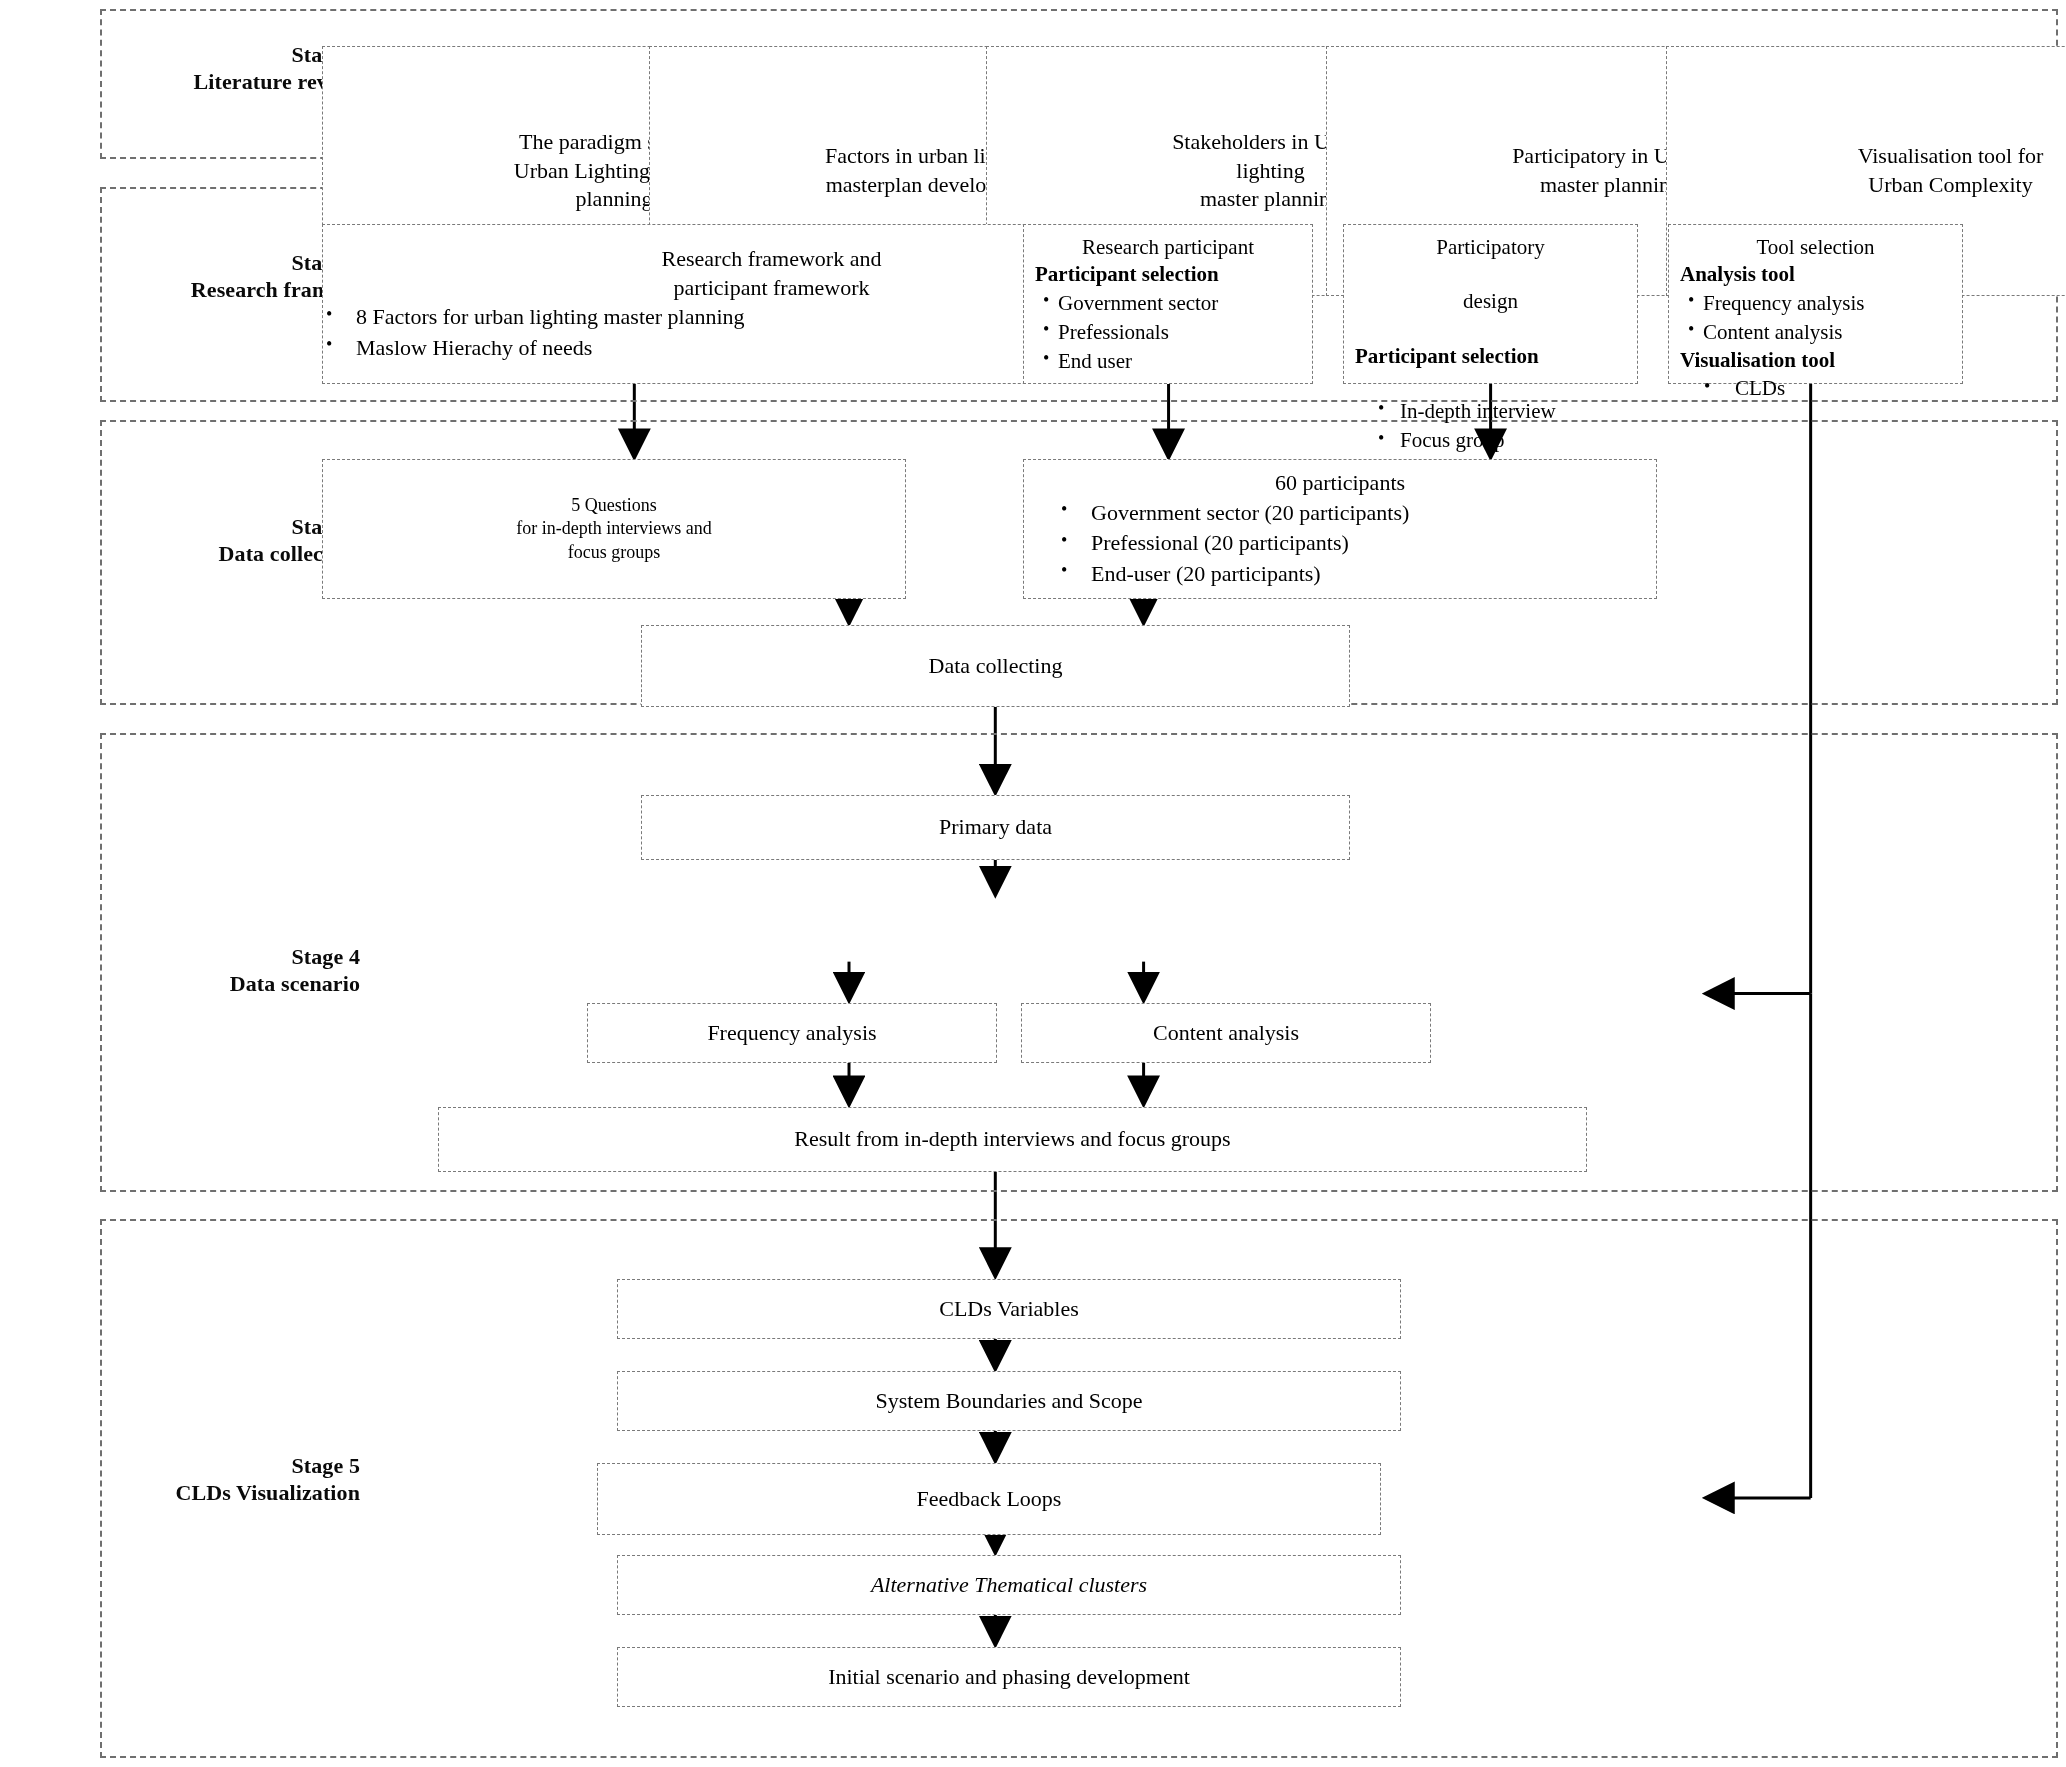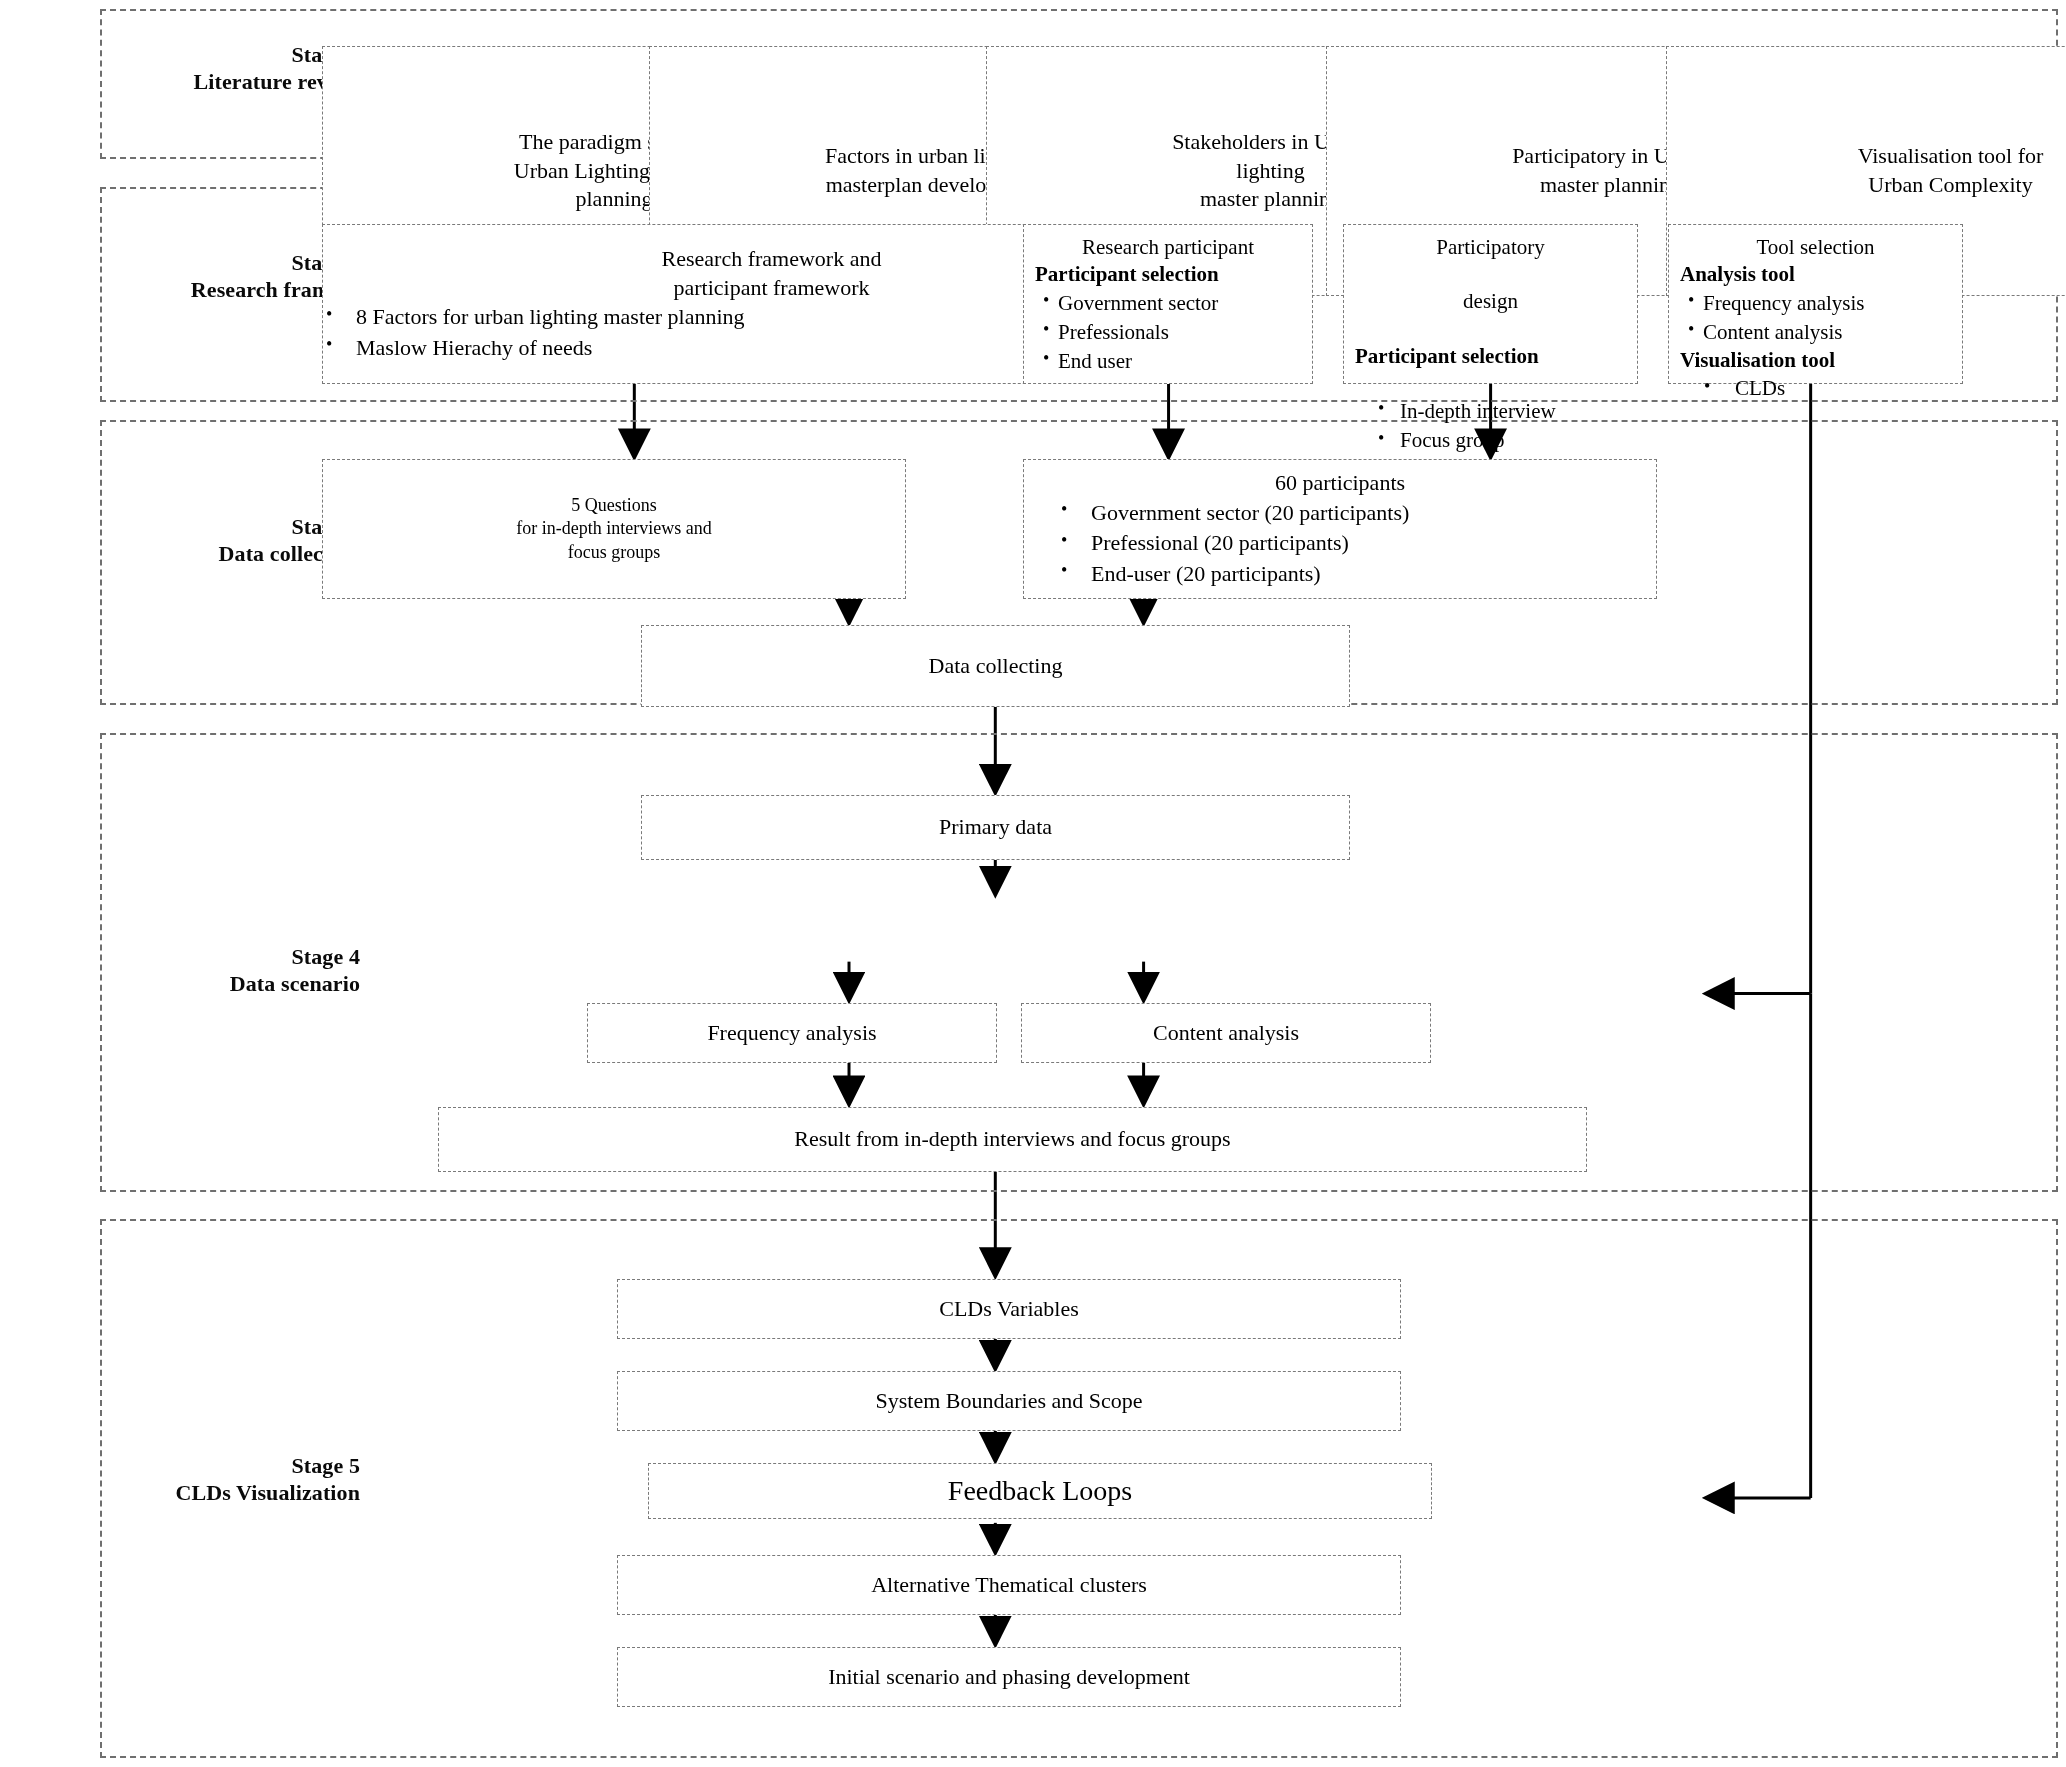--- a/index.html
+++ b/index.html
@@ -272,23 +272,23 @@
     </div>
     <div class="node" style="left: 438px; top: 1107px; width: 1149px; height: 65px; font-size: 22px;">
       <span class="title">Result from in-depth interviews and focus groups</span>
     </div>
     <div class="node" style="left: 617px; top: 1371px; width: 784px; height: 60px; font-size: 22px;">
       <span class="title">System Boundaries and Scope</span>
     </div>
     <div class="node" style="left: 617px; top: 1279px; width: 784px; height: 60px; font-size: 22px;">
       <span class="title">CLDs Variables</span>
     </div>
-    <div class="node" style="left: 648px; top: 1463px; width: 784px; height: 56px; font-size: 28px;">
+    <div class="node" style="left: 597px; top: 1463px; width: 784px; height: 72px; font-size: 22px;">
       <span class="title">Feedback Loops</span>
     </div>
-    <div class="node" style="left: 617px; top: 1555px; width: 784px; height: 60px; font-size: 22px;">
+    <div class="node" style="left: 617px; top: 1555px; width: 784px; height: 60px; font-size: 22px; font-style: italic;">
       <span class="title">Alternative Thematical clusters</span>
     </div>
     <div class="node" style="left: 617px; top: 1647px; width: 784px; height: 60px; font-size: 22px;">
       <span class="title">Initial scenario and phasing development</span>
     </div>
   </div>
 
 
 </body></html>

